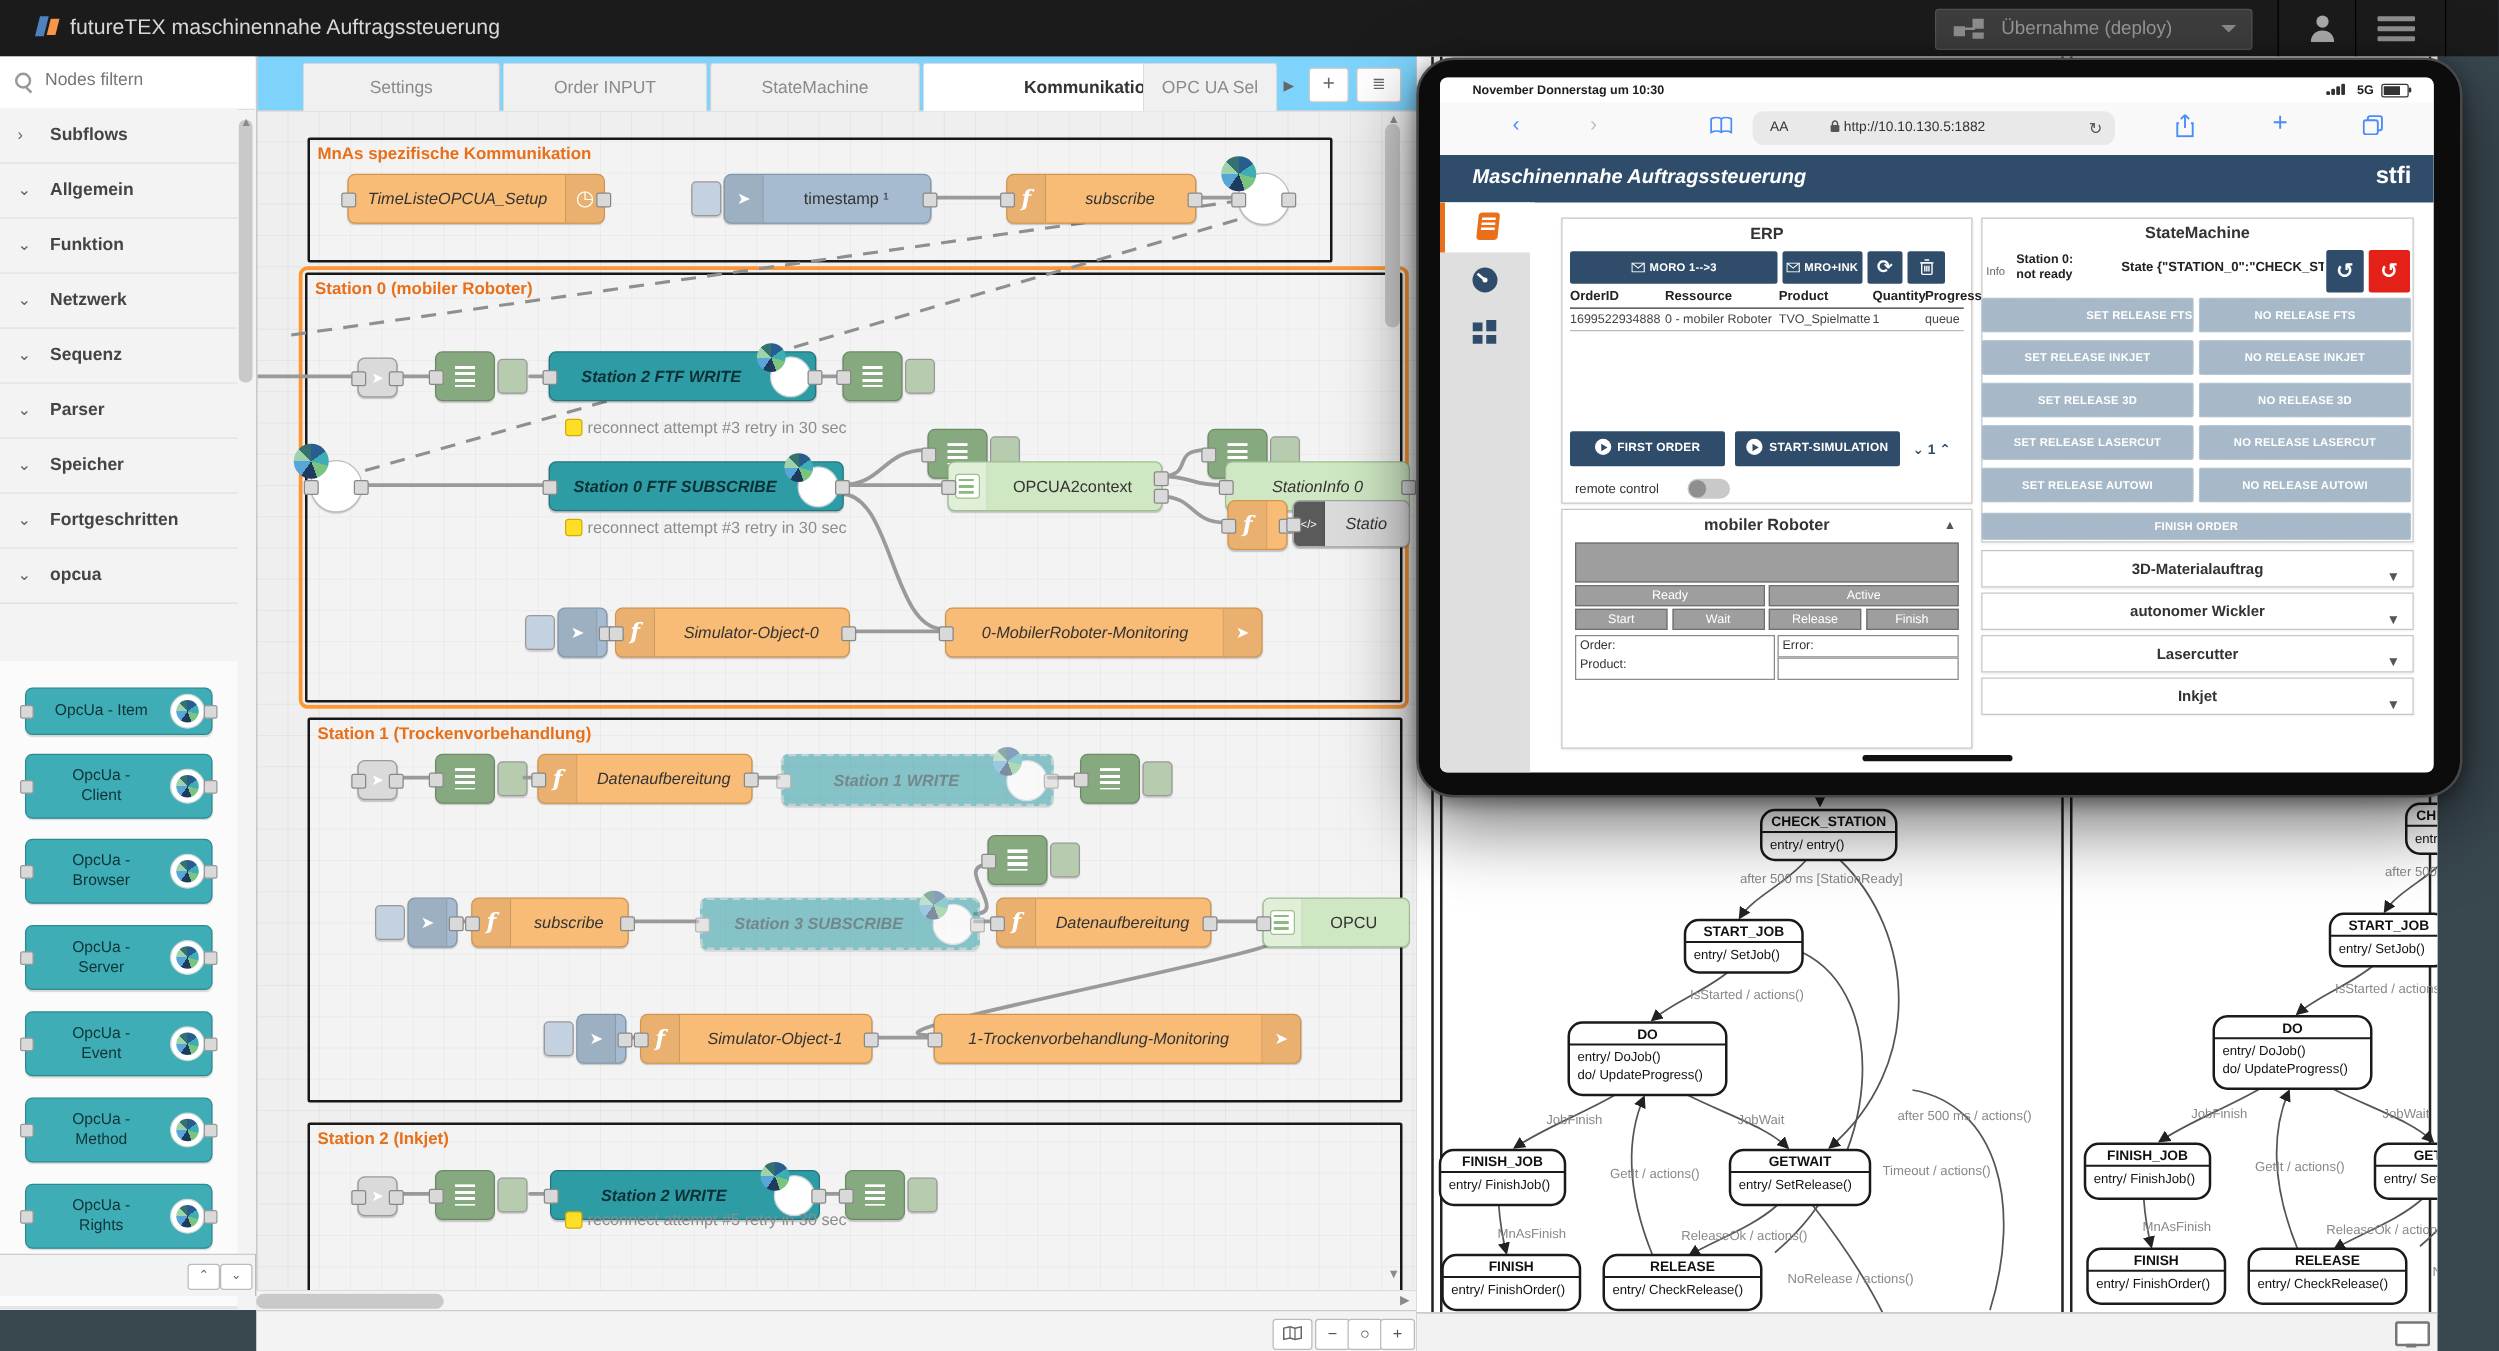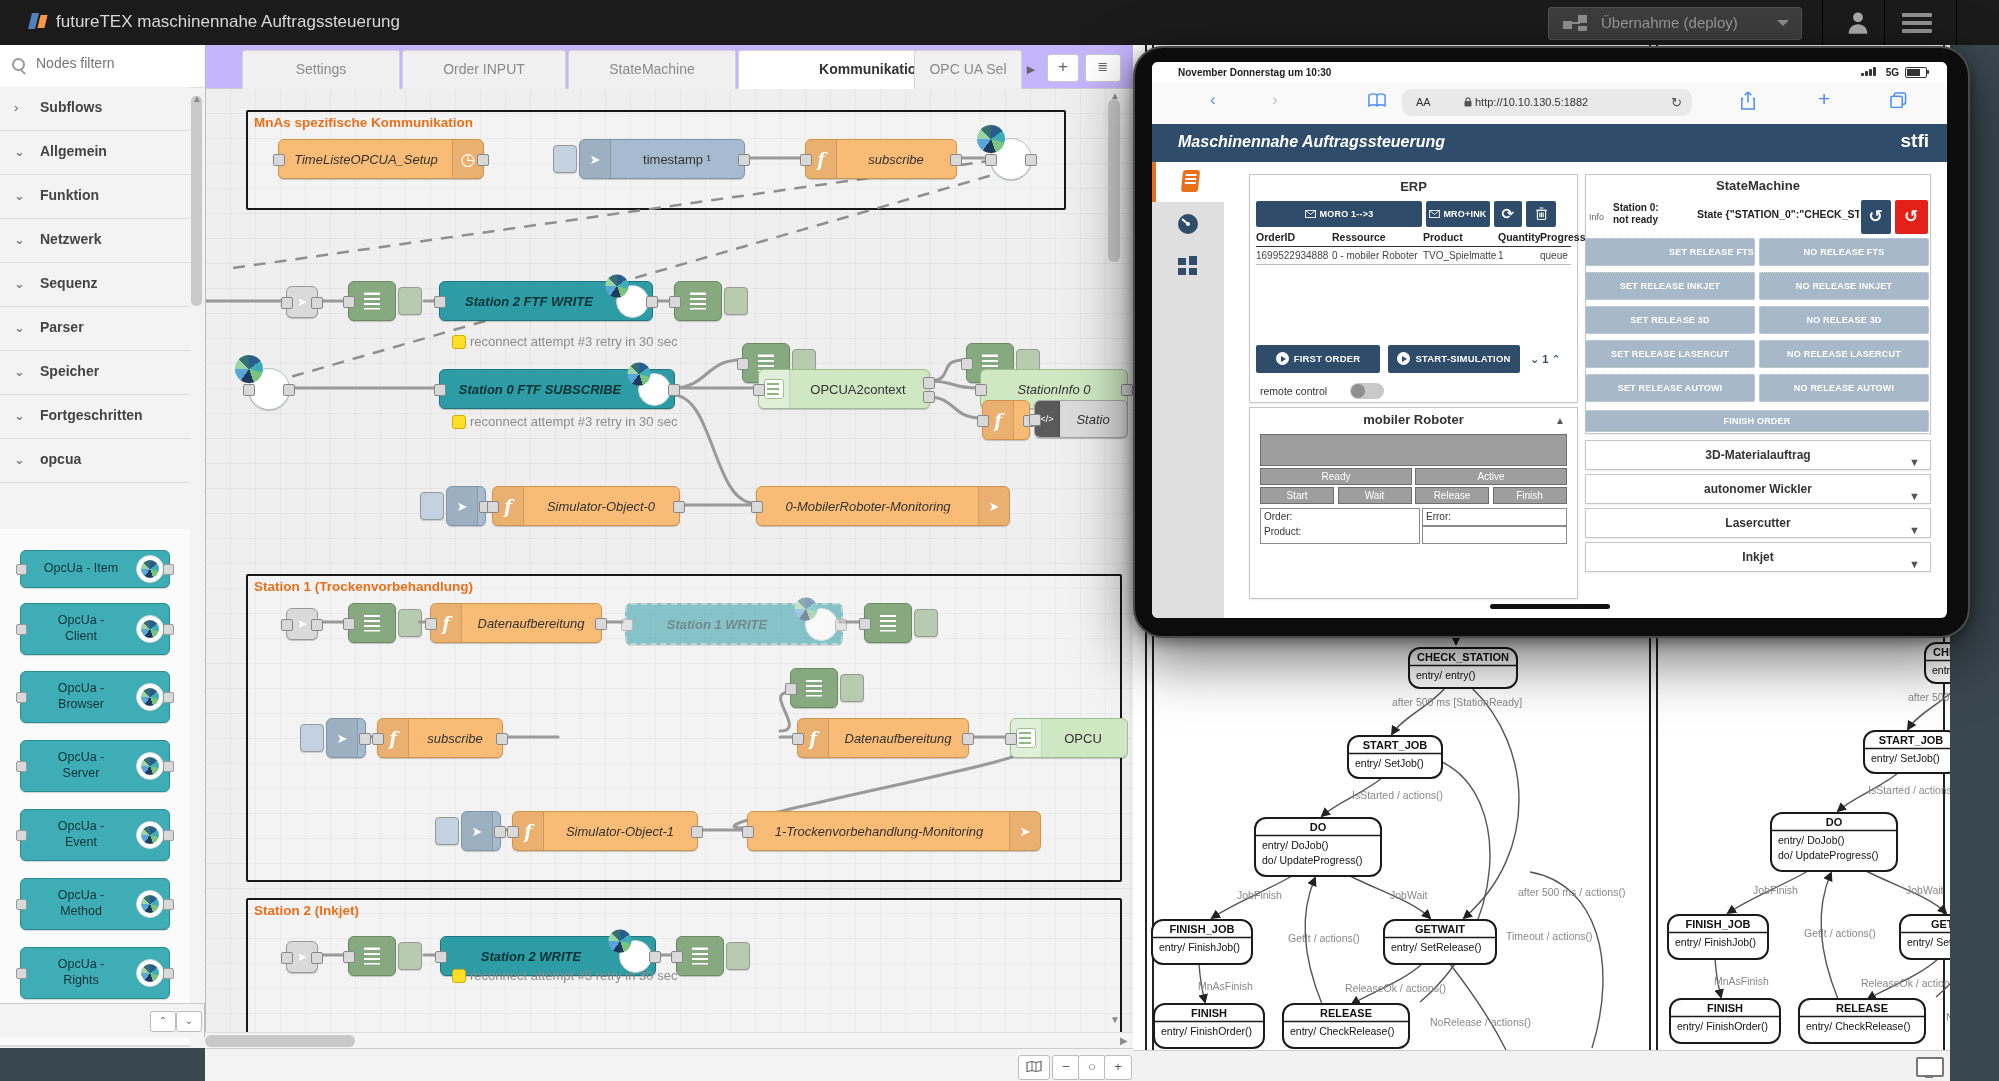--- a/index.html
+++ b/index.html
@@ -31,21 +31,21 @@
   .pal-node{position:absolute;left:20px;width:148px;background:#3eadb5;border:1px solid #2c8a91;border-radius:6px;color:#10333a;font-size:12.5px;text-align:center;box-shadow:0 1px 1px rgba(0,0,0,.15);}
   .pal-node .tx{position:absolute;left:6px;right:34px;top:50%;transform:translateY(-50%);line-height:1.25;}
   .pal-badge{position:absolute;right:5px;top:50%;transform:translateY(-50%);width:26px;height:26px;background:#fff;border:1px solid #cfd8d9;border-radius:50%;}
   .mosaic{position:absolute;left:50%;top:50%;transform:translate(-50%,-50%);border-radius:50%;
     background:conic-gradient(#2a5d8f 0 55deg,#3fadb5 0 105deg,#7bc47f 0 160deg,#1f3a5f 0 215deg,#58a6d8 0 270deg,#9cd3a8 0 315deg,#35716f 0 360deg);}
   .pal-port{position:absolute;width:9px;height:9px;background:#d9d9d9;border:1px solid #999;border-radius:2px;top:50%;margin-top:-5px;}
   #pal-scroll{position:absolute;left:191px;top:51px;width:11px;height:210px;background:#c9c9c9;border-radius:5px;}
   #pal-foot{position:absolute;left:0;top:1003px;width:204px;height:33px;background:#f3f3f3;border-top:1px solid #ccc;border-right:1px solid #bdbdbd;z-index:6;}
   .pf-btn{position:absolute;top:7px;width:24px;height:19px;background:#fff;border:1px solid #bbb;border-radius:3px;color:#666;font-size:10px;text-align:center;line-height:17px;}
   
-  #tabbar{position:absolute;left:205px;top:45px;width:928px;height:43px;background:#c4b5fd;border-bottom:1px solid #cfcfcf;z-index:4;}
+  #tabbar{position:absolute;left:205px;top:45px;width:928px;height:43px;background:#7dd3fc;border-bottom:1px solid #cfcfcf;z-index:4;}
   .tab{position:absolute;top:5px;height:38px;background:#f0f0f0;border:1px solid #d4d4d4;border-bottom:none;border-radius:3px 3px 0 0;color:#8a8a8a;font-size:14px;text-align:center;line-height:36px;white-space:nowrap;overflow:hidden;}
   .tab.active{background:#fff;color:#333;font-weight:bold;padding-left:47px;}
   .tb-ctl{position:absolute;top:9px;background:#fff;border:1px solid #c9c9c9;border-radius:3px;color:#666;text-align:center;}
   
   #flow{position:absolute;left:205px;top:88px;width:928px;height:944px;overflow:hidden;
     background-color:#efefef;
     background-image:linear-gradient(rgba(0,0,0,.045) 1px,transparent 1px),linear-gradient(90deg,rgba(0,0,0,.045) 1px,transparent 1px);
     background-size:25px 25px;}
   .grp{position:absolute;border:2px solid #181818;border-radius:2px;background:rgba(255,255,255,.25);}
   .grp.selected{outline:3px solid #ff9633;outline-offset:2px;}
@@ -273,20 +273,23 @@
       </div>
     <div class="tb-ctl" style="left:818px;top:14px;width:16px;height:20px;border:none;background:transparent;font-size:11px;line-height:20px;">▶</div>
     <div class="tb-ctl" style="left:842px;width:30px;height:26px;font-size:17px;line-height:24px;">+</div>
     <div class="tb-ctl" style="left:880px;width:34px;height:26px;font-size:13px;line-height:24px;">≣</div>
   </div>
 
   <div id="flow">
       <div class="grp" style="position: absolute; left: 41px; top: 22px; width: 816px; height: 96px;">
         <div class="grp-label">MnAs spezifische Kommunikation</div>
       </div>
+      <div class="grp selected" style="position: absolute; left: 39px; top: 130px; width: 874px; height: 340px;">
+        <div class="grp-label">Station 0 (mobiler Roboter)</div>
+      </div>
       <div class="grp" style="position: absolute; left: 41px; top: 486px; width: 872px; height: 304px;">
         <div class="grp-label">Station 1 (Trockenvorbehandlung)</div>
       </div>
       <div class="grp" style="position: absolute; left: 41px; top: 810px; width: 872px; height: 134px;">
         <div class="grp-label">Station 2 (Inkjet)</div>
       </div>
       <svg width="928" height="944" style="position:absolute;left:0;top:0;z-index:2;pointer-events:none;">
         <path d="M0,213 C39.5,213 39.5,213 79,213" fill="none" stroke="#9a9a9a" stroke-width="3" stroke-linecap="round"></path>
         <path d="M113,213 C141,213 113,213 141,213" fill="none" stroke="#9a9a9a" stroke-width="3" stroke-linecap="round"></path>
         <path d="M219,213 C247,213 204,213 232,213" fill="none" stroke="#9a9a9a" stroke-width="3" stroke-linecap="round"></path>
@@ -487,20 +490,28 @@
         <div class="icbox left">
           <div class="glyph" style="font-size: 13px;">➤</div>
         </div>
         <div class="port" style="position: absolute; top: 14px; width: 10px; height: 10px; right: -6px;"></div>
       </div>
       <div class="nr-node" style="position: absolute; left: 172px; top: 630px; width: 124px; height: 38px; background: rgb(248, 188, 119); border: 1px solid rgb(210, 148, 74);">
         <div class="icbox left">
           <div class="glyph f-g">f</div>
         </div>
         <div class="nd-lbl it" style="padding-left: 30px;">subscribe</div>
+        <div class="port" style="position: absolute; left: -6px; top: 14px; width: 10px; height: 10px;"></div>
+        <div class="port" style="position: absolute; top: 14px; width: 10px; height: 10px; right: -6px;"></div>
+      </div>
+      <div class="nr-node" style="position: absolute; left: 355px; top: 630px; width: 220px; height: 38px; background: rgb(46, 156, 165); border: 2px dashed rgb(153, 187, 187); opacity: 0.55;">
+        <div class="nd-lbl it" style="color: rgb(11, 49, 54); font-weight: 600; padding-right: 34px;">Station 3 SUBSCRIBE</div>
+        <div class="badge">
+          <div class="mosaic" style="position: absolute; left: 0px; top: 0px; width: 23px; height: 23px;"></div>
+        </div>
         <div class="port" style="position: absolute; left: -6px; top: 14px; width: 10px; height: 10px;"></div>
         <div class="port" style="position: absolute; top: 14px; width: 10px; height: 10px; right: -6px;"></div>
       </div>
       <div class="nr-node" style="position: absolute; left: 592px; top: 630px; width: 170px; height: 38px; background: rgb(248, 188, 119); border: 1px solid rgb(210, 148, 74);">
         <div class="icbox left">
           <div class="glyph f-g">f</div>
         </div>
         <div class="nd-lbl it" style="padding-left: 30px;">Datenaufbereitung</div>
         <div class="port" style="position: absolute; left: -6px; top: 14px; width: 10px; height: 10px;"></div>
         <div class="port" style="position: absolute; top: 14px; width: 10px; height: 10px; right: -6px;"></div>

